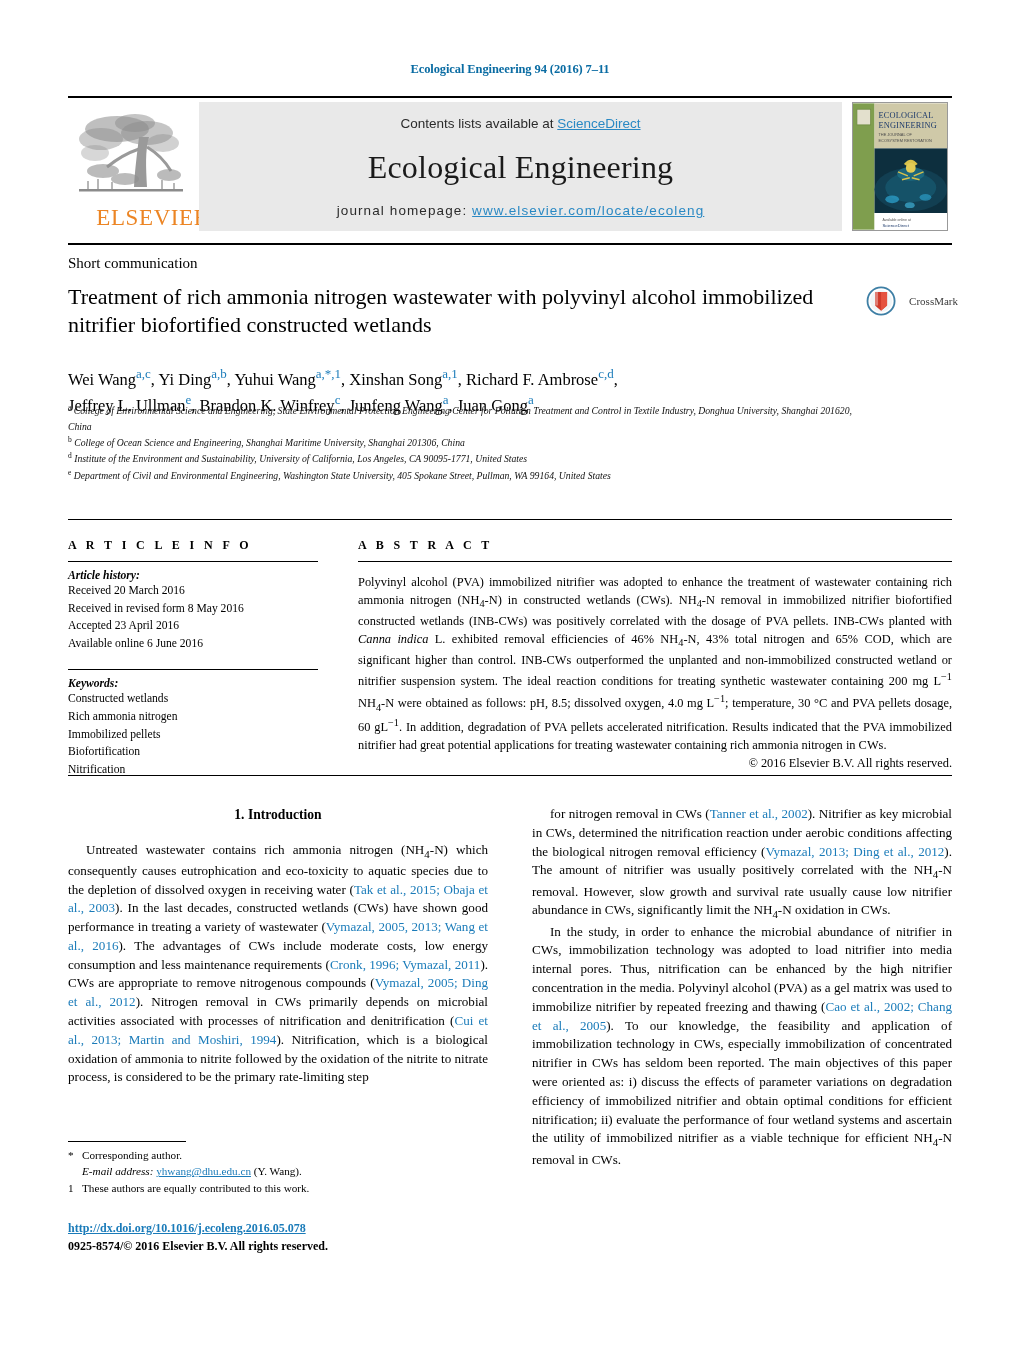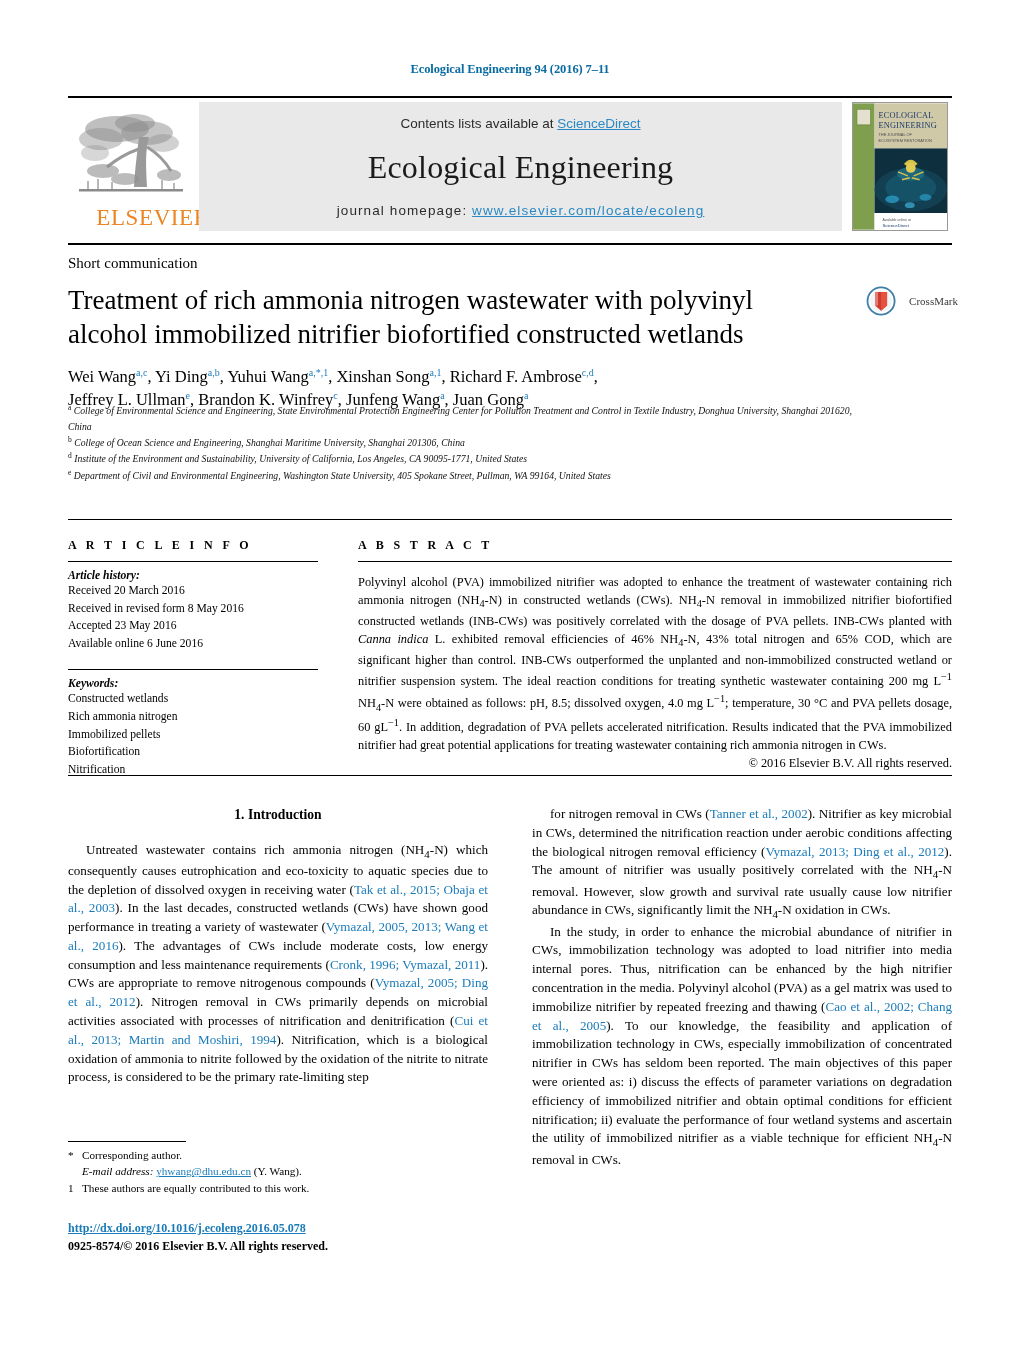--- a/index.html
+++ b/index.html
@@ -143,36 +143,36 @@
   .crossmark-label {
     font-family: "Liberation Serif", serif;
     font-size: 11px;
     color: #3a3a3a;
   }
   .title {
     position: absolute;
     left: 68px; top: 283px;
     width: 770px;
     font-family: "Liberation Serif", serif;
-    font-size: 27px;
+    font-size: 22px;
     line-height: 1.26;
     color: #000;
     font-weight: normal;
     margin: 0;
   }
   .authors {
     position: absolute;
     left: 68px; top: 365px;
     width: 830px;
     font-family: "Liberation Serif", serif;
     font-size: 16.5px;
     line-height: 1.4;
     color: #000;
   }
-  .authors sup { font-size: 10px; color: #1a7bb9; vertical-align: super; }
+  .authors sup { font-size: 13px; color: #1a7bb9; vertical-align: super; }
   .affils {
     position: absolute;
     left: 68px; top: 402px;
     width: 800px;
     font-family: "Liberation Serif", serif;
     font-style: italic;
     font-size: 9.7px;
     line-height: 1.58;
     color: #111;
   }
@@ -405,21 +405,21 @@
 
   <div class="band-top"></div>
   <div class="band-bottom"></div>
 
   <div class="col-info">
     <div class="sec-head">A R T I C L E   I N F O</div>
     <div class="rule"></div>
     <div class="info-label">Article history:</div>
     <div class="info-line">Received 20 March 2016</div>
     <div class="info-line">Received in revised form 8 May 2016</div>
-    <div class="info-line">Accepted 23 May 2016</div>
+    <div class="info-line">Accepted 23 April 2016</div>
     <div class="info-line">Available online 6 June 2016</div>
 
     <div class="kw-block">
       <div class="rule"></div>
       <div class="info-label">Keywords:</div>
       <div class="info-line">Constructed wetlands</div>
       <div class="info-line">Rich ammonia nitrogen</div>
       <div class="info-line">Immobilized pellets</div>
       <div class="info-line">Biofortification</div>
       <div class="info-line">Nitrification</div>

